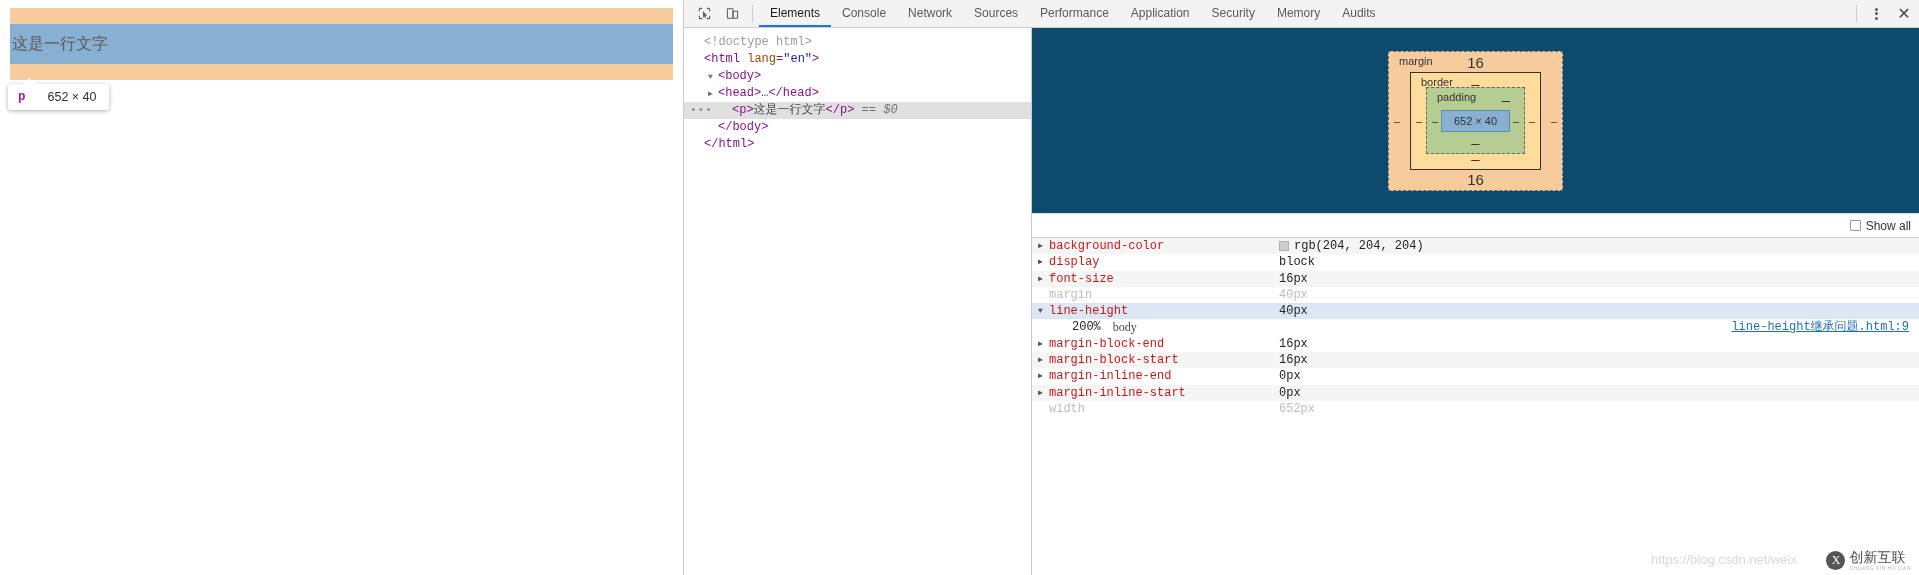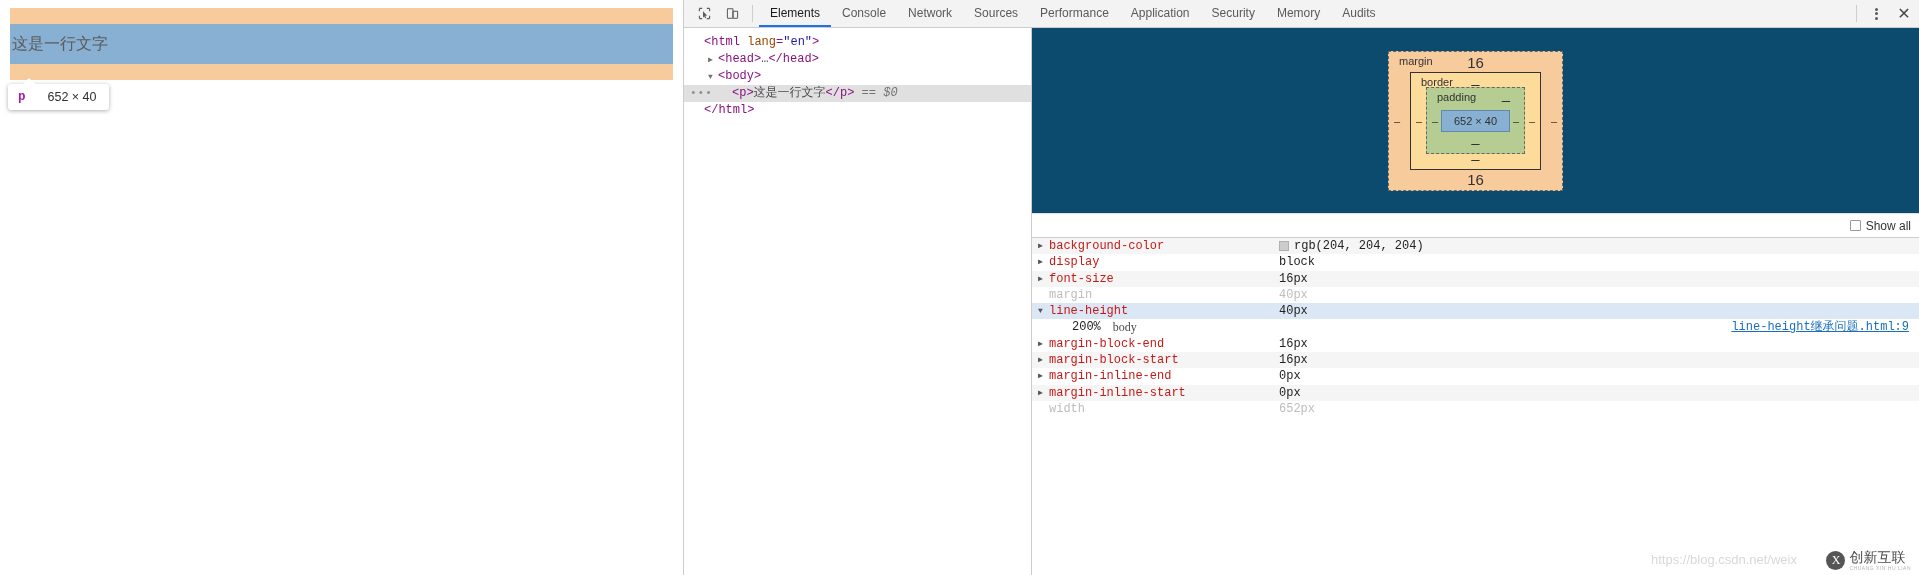--- a/index.html
+++ b/index.html
@@ -514,24 +514,26 @@
           <span></span>
           <span></span>
         </div>
     </div>
     <div id="dt-close">✕</div>
   </div>
 
   <div id="dt-body">
 
     <div id="dom-panel">
+        <div class="dom-line dom-indent-0"><span class="tri"></span><span class="dt-doctype">&lt;!doctype html&gt;</span></div>
         <div class="dom-line dom-indent-0"><span class="tri"></span><span class="tw">&lt;html </span><span class="at">lang</span><span class="tw">=</span><span class="av">"en"</span><span class="tw">&gt;</span></div>
+        <div class="dom-line dom-indent-1"><span class="tri">▼</span><span class="tw">&lt;body&gt;</span></div>
         <div class="dom-line dom-indent-1"><span class="tri">▶</span><span class="tw">&lt;head&gt;</span><span class="txt">…</span><span class="tw">&lt;/head&gt;</span></div>
-        <div class="dom-line dom-indent-1"><span class="tri">▼</span><span class="tw">&lt;body&gt;</span></div>
         <div class="dom-line dom-indent-2 selected"><span class="ellipsis-badge">•••</span><span class="tri"></span><span class="tw">&lt;p&gt;</span><span class="txt">这是一行文字</span><span class="tw">&lt;/p&gt;</span><span class="dollar"> == $0</span></div>
+        <div class="dom-line dom-indent-1"><span class="tri"></span><span class="tw">&lt;/body&gt;</span></div>
         <div class="dom-line dom-indent-0"><span class="tri"></span><span class="tw">&lt;/html&gt;</span></div>
       </div>
 
     <div id="sidebar-panel">
 
 
       <div id="boxmodel-wrap">
         <div id="bm-margin" class="bm-layer">
           <span class="bm-label-inline">margin</span>
           <span class="bm-top">16</span>

